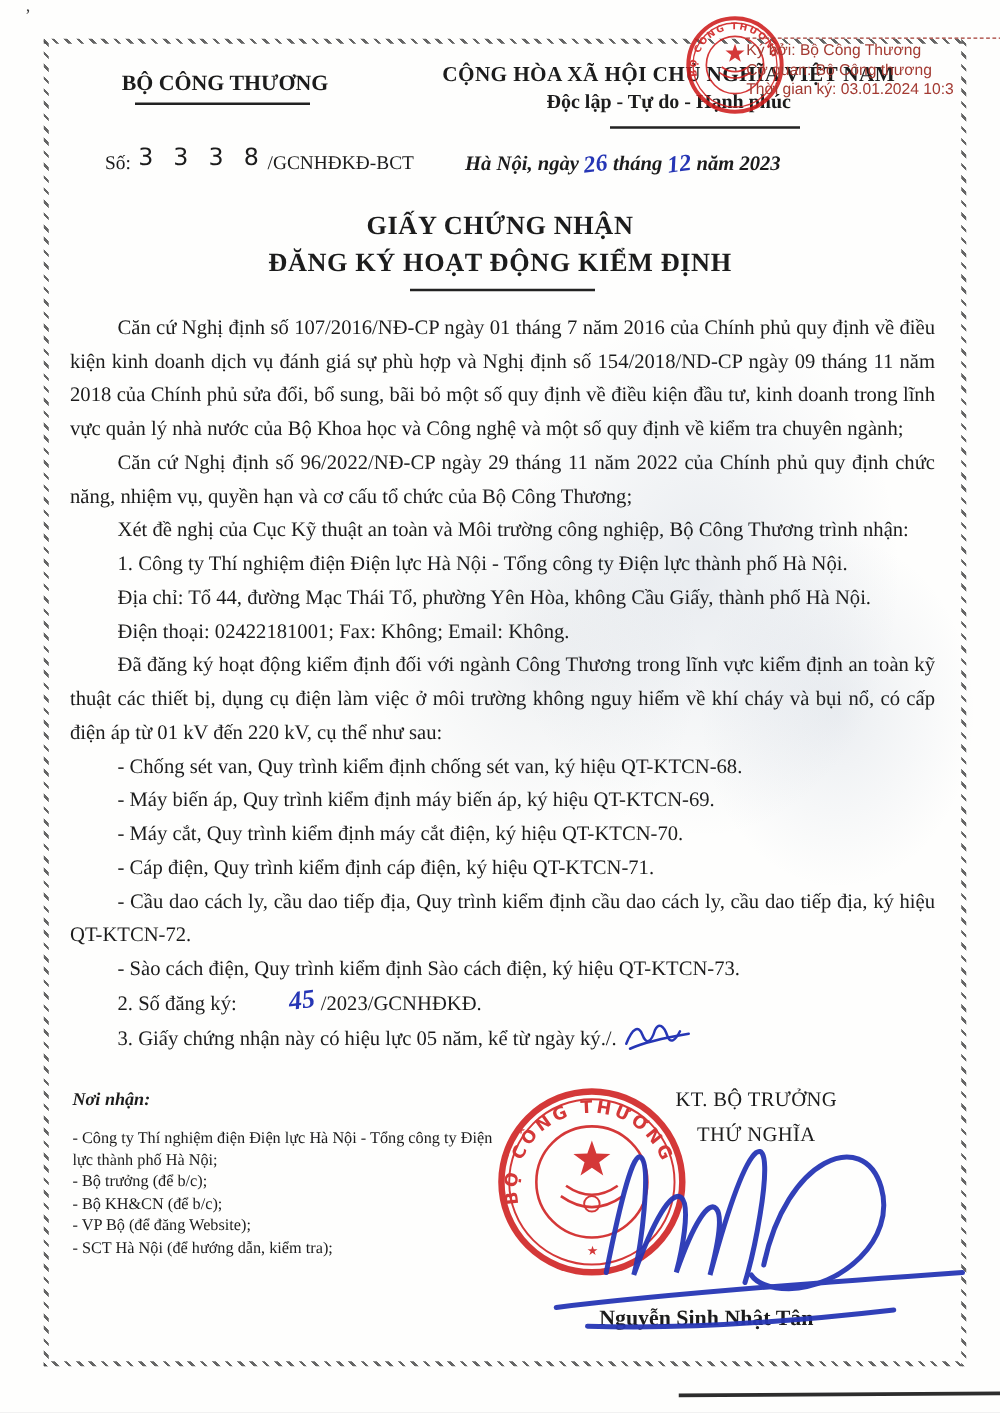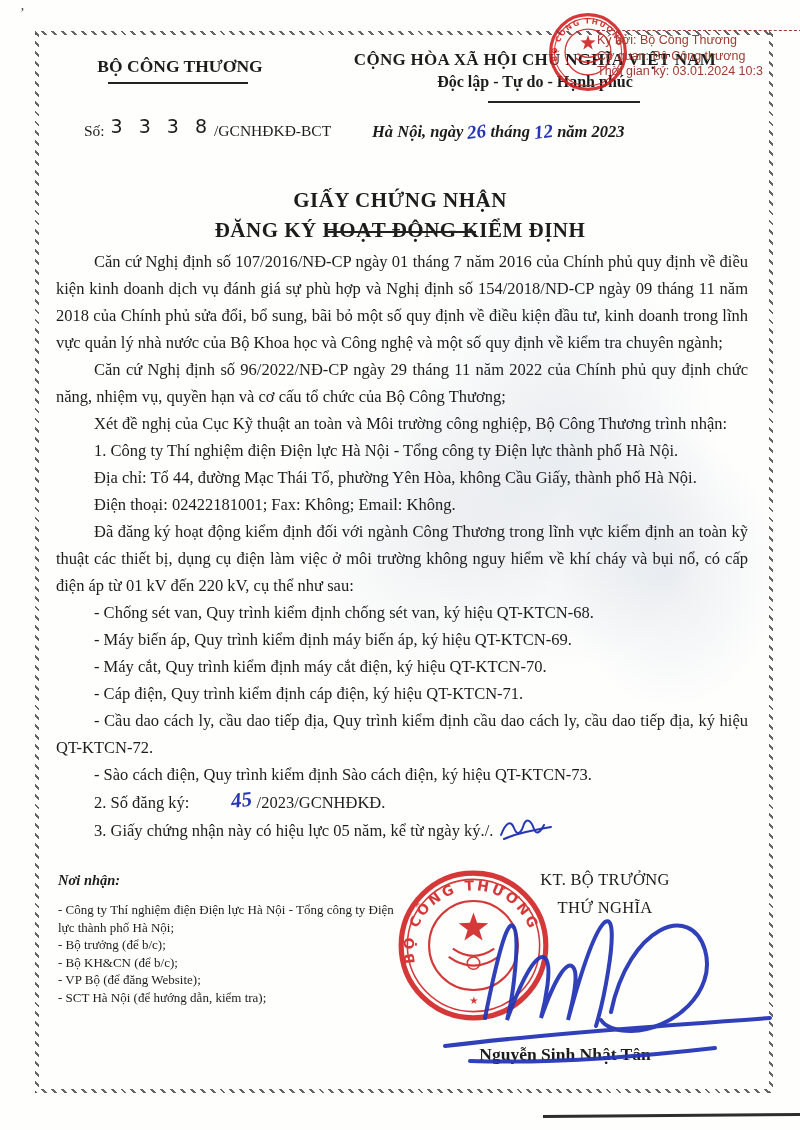--- a/index.html
+++ b/index.html
@@ -23,21 +23,21 @@
   .republic-rule{position:absolute;left:488px;top:101px;width:152px;height:2px;background:#222;}
   .doc-number{position:absolute;left:84px;top:118px;font-size:15.5px;}
   .doc-number .stamped{font-family:"DejaVu Sans",sans-serif;font-weight:normal;font-size:19px;letter-spacing:5px;position:relative;top:-3px;padding:0 2px;}
   .place-date{position:absolute;left:372px;top:120px;font-size:16.5px;font-style:italic;font-weight:bold;}
   .hand{color:#2636b5;font-style:italic;font-weight:bold;font-size:19px;display:inline-block;transform:rotate(-7deg);position:relative;top:1px;}
   
   .esign{position:absolute;left:597px;top:30px;width:205px;color:#a33a32;
          font-family:"Liberation Sans","DejaVu Sans",sans-serif;font-size:12.5px;line-height:15.5px;
          border-top:1px dashed #a33a32;padding-top:2px;overflow:hidden;white-space:nowrap;z-index:6;}
   
-  .title{position:absolute;left:0;top:165px;width:800px;text-align:center;font-weight:bold;font-size:21px;letter-spacing:.5px;line-height:30px;margin-top:20px;}
+  .title{position:absolute;left:0;top:165px;width:800px;text-align:center;font-weight:bold;font-size:21px;letter-spacing:.5px;line-height:30px;}
   .title-rule{position:absolute;left:328px;top:231px;width:148px;height:2px;background:#222;}
   
   .body{position:absolute;left:56px;top:248px;width:692px;font-size:16.5px;line-height:27px;text-align:justify;}
   .body p{margin:0;text-indent:38px;}
   
   .wm{position:absolute;pointer-events:none;}
   .wm1{left:400px;top:250px;width:320px;height:420px;background:radial-gradient(closest-side,rgba(120,140,170,.16),transparent);}
   .wm2{left:560px;top:430px;width:220px;height:280px;background:radial-gradient(closest-side,rgba(120,140,170,.14),transparent);}
   .wm3{left:300px;top:380px;width:260px;height:300px;background:radial-gradient(closest-side,rgba(130,145,165,.12),transparent);}
   

